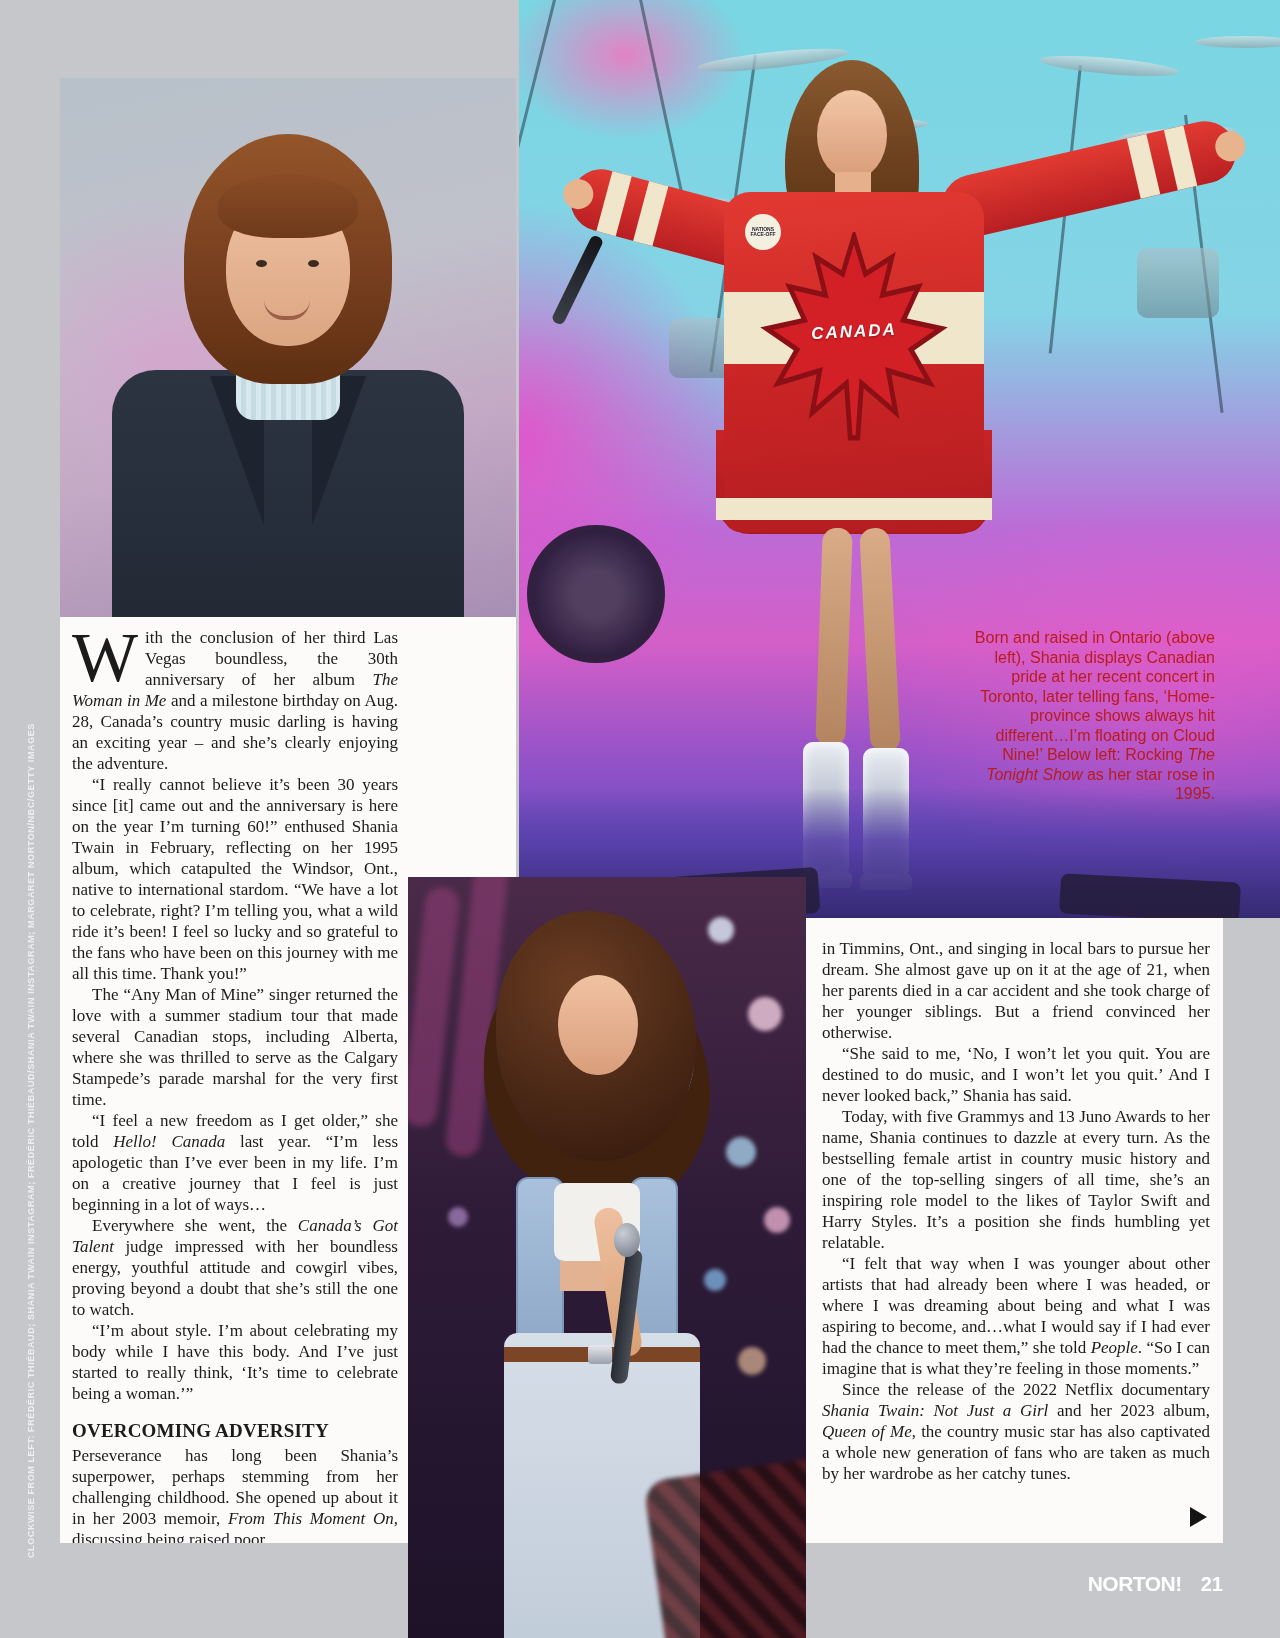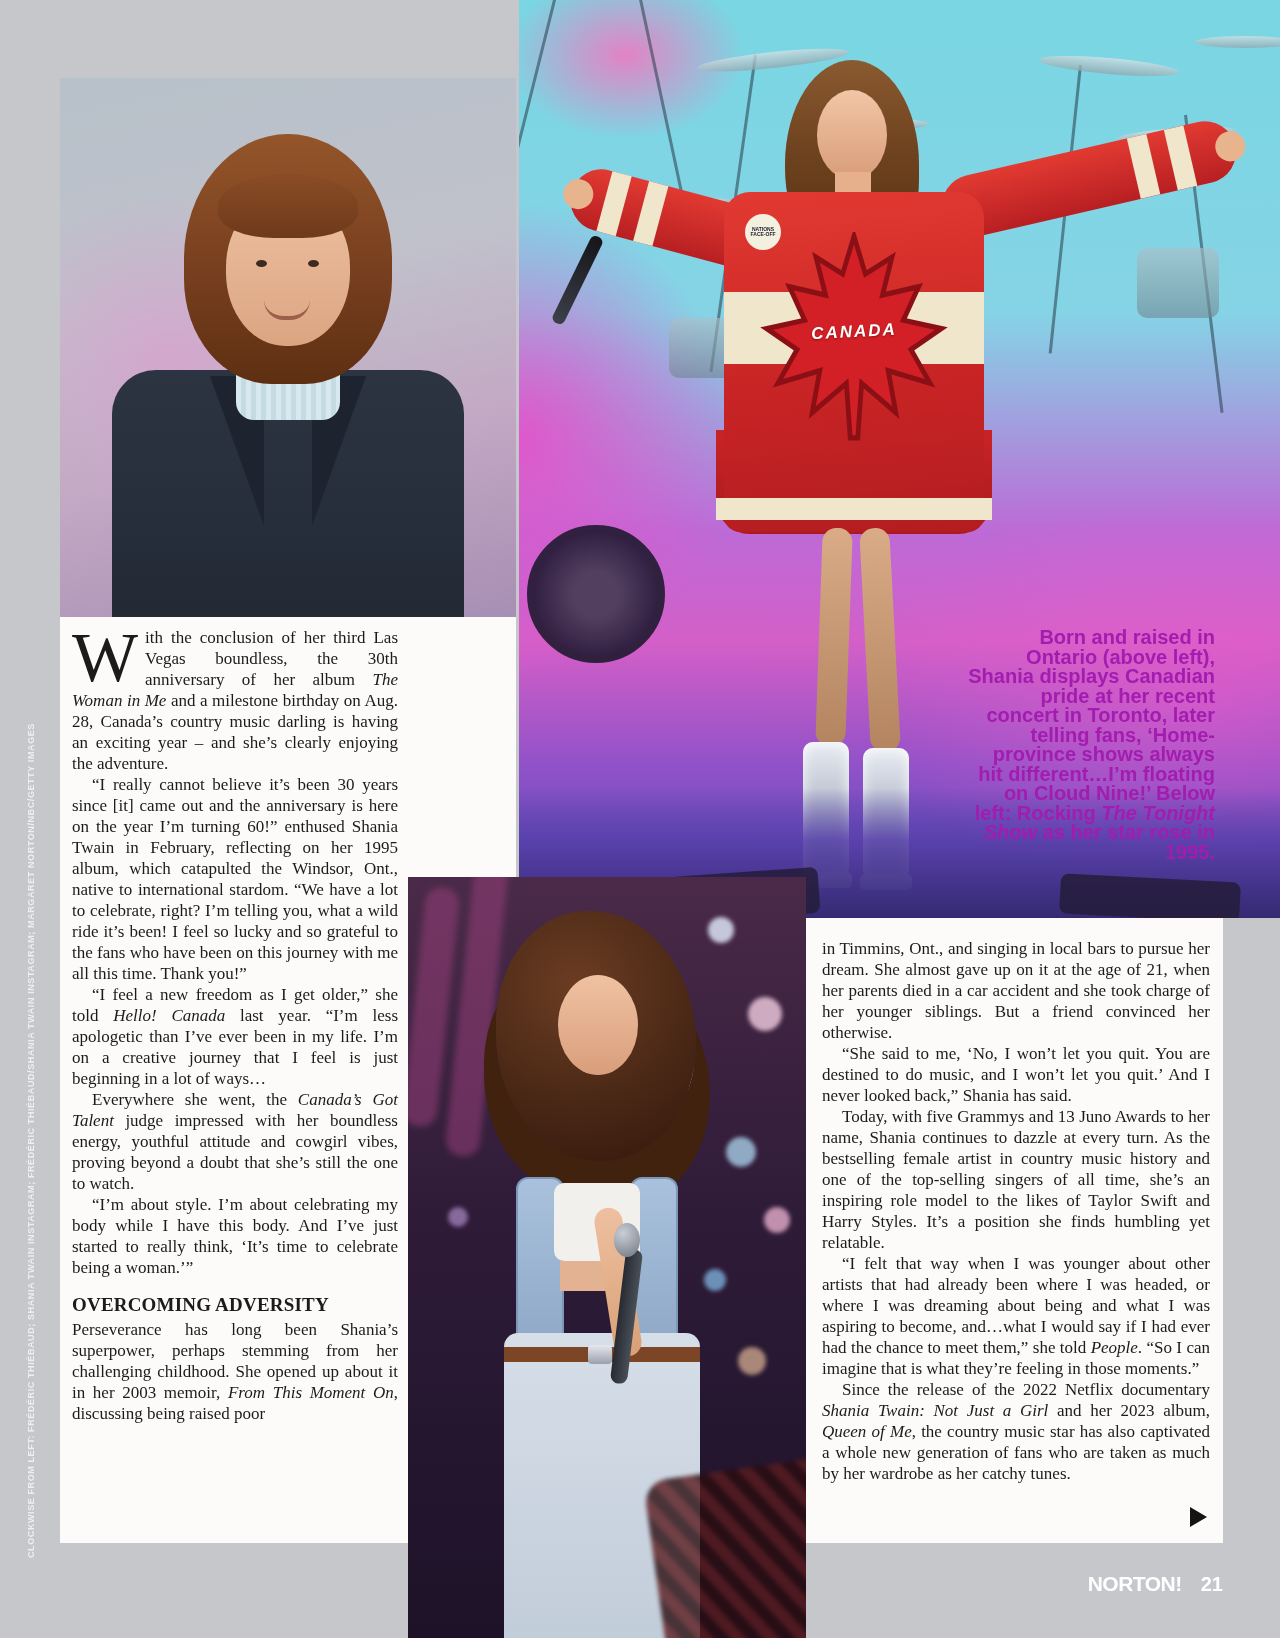--- a/index.html
+++ b/index.html
@@ -109,21 +109,21 @@
   .col-right{left:806px;top:918px;width:417px;height:625px;padding:20px 13px 0 16px;z-index:4;}
   .photo-spacer{float:right;width:106px;height:666px;margin-top:250px;}
   .para{margin:0;font-size:17px;line-height:21px;text-align:justify;}
   .para.indent{text-indent:20px;}
   .para .it{font-style:italic;}
   .subhead{margin:16px 0 3px;font-size:19px;line-height:22px;font-weight:bold;letter-spacing:.2px;}
   .dropcap{float:left;font-size:70px;line-height:58px;padding:2px 7px 0 0;font-weight:normal;}
 
   
   .caption{position:absolute;right:65px;top:628px;width:252px;z-index:6;text-align:right;
-       font-family:"Liberation Sans",sans-serif;font-weight:bold;font-size:20px;line-height:19.5px;color:#a21caf;}
+       font-family:"Liberation Sans",sans-serif;font-weight:normal;font-size:16px;line-height:19.5px;color:#b91c1c;}
   .caption .it{font-style:italic;}
 
   
   .credit{position:absolute;left:26px;top:1558px;transform:rotate(-90deg);transform-origin:left top;
        white-space:nowrap;font-family:"Liberation Sans",sans-serif;font-size:9px;font-weight:bold;
        letter-spacing:.6px;color:#efedef;}
   .footer{position:absolute;right:57px;top:1572px;z-index:6;display:flex;align-items:baseline;gap:19px;
        font-family:"Liberation Sans",sans-serif;font-weight:bold;color:#ffffff;}
   .footer .brand{font-size:21px;letter-spacing:-.5px;}
   .footer .pageno{font-size:20px;}
@@ -230,20 +230,21 @@
     <div class="mic-t"></div>
     <div class="mic-t-head"></div>
     <div class="drum-blur"></div>
   </div>
 
   <div class="col col-left">
     <div class="photo-spacer"></div>
     <div>
         <p class="para"><span class="dropcap">W</span><span>ith the conclusion of her third Las Vegas boundless, the 30th anniversary of her album </span><span class="it">The Woman in Me</span><span> and a milestone birthday on Aug. 28, Canada’s country music darling is having an exciting year – and she’s clearly enjoying the adventure.</span></p>
         <p class="para indent"><span>“I really cannot believe it’s been 30 years since [it] came out and the anniversary is here on the year I’m turning 60!” enthused Shania Twain in February, reflecting on her 1995 album, which catapulted the Windsor, Ont., native to international stardom. “We have a lot to celebrate, right? I’m telling you, what a wild ride it’s been! I feel so lucky and so grateful to the fans who have been on this journey with me all this time. Thank you!”</span></p>
+        <p class="para indent"><span>The “Any Man of Mine” singer returned the love with a summer stadium tour that made several Canadian stops, including Alberta, where she was thrilled to serve as the Calgary Stampede’s parade marshal for the very first time.</span></p>
         <p class="para indent"><span>“I feel a new freedom as I get older,” she told </span><span class="it">Hello! Canada</span><span> last year. “I’m less apologetic than I’ve ever been in my life. I’m on a creative journey that I feel is just beginning in a lot of ways…</span></p>
         <p class="para indent"><span>Everywhere she went, the </span><span class="it">Canada’s Got Talent</span><span> judge impressed with her boundless energy, youthful attitude and cowgirl vibes, proving beyond a doubt that she’s still the one to watch.</span></p>
         <p class="para indent"><span>“I’m about style. I’m about celebrating my body while I have this body. And I’ve just started to really think, ‘It’s time to celebrate being a woman.’”</span></p>
         <h3 class="subhead">OVERCOMING ADVERSITY</h3>
         <p class="para"><span>Perseverance has long been Shania’s superpower, perhaps stemming from her challenging childhood. She opened up about it in her 2003 memoir, </span><span class="it">From This Moment On</span><span>, discussing being raised poor</span></p>
       </div>
   </div>
 
   <div class="col col-right">
     <div>

